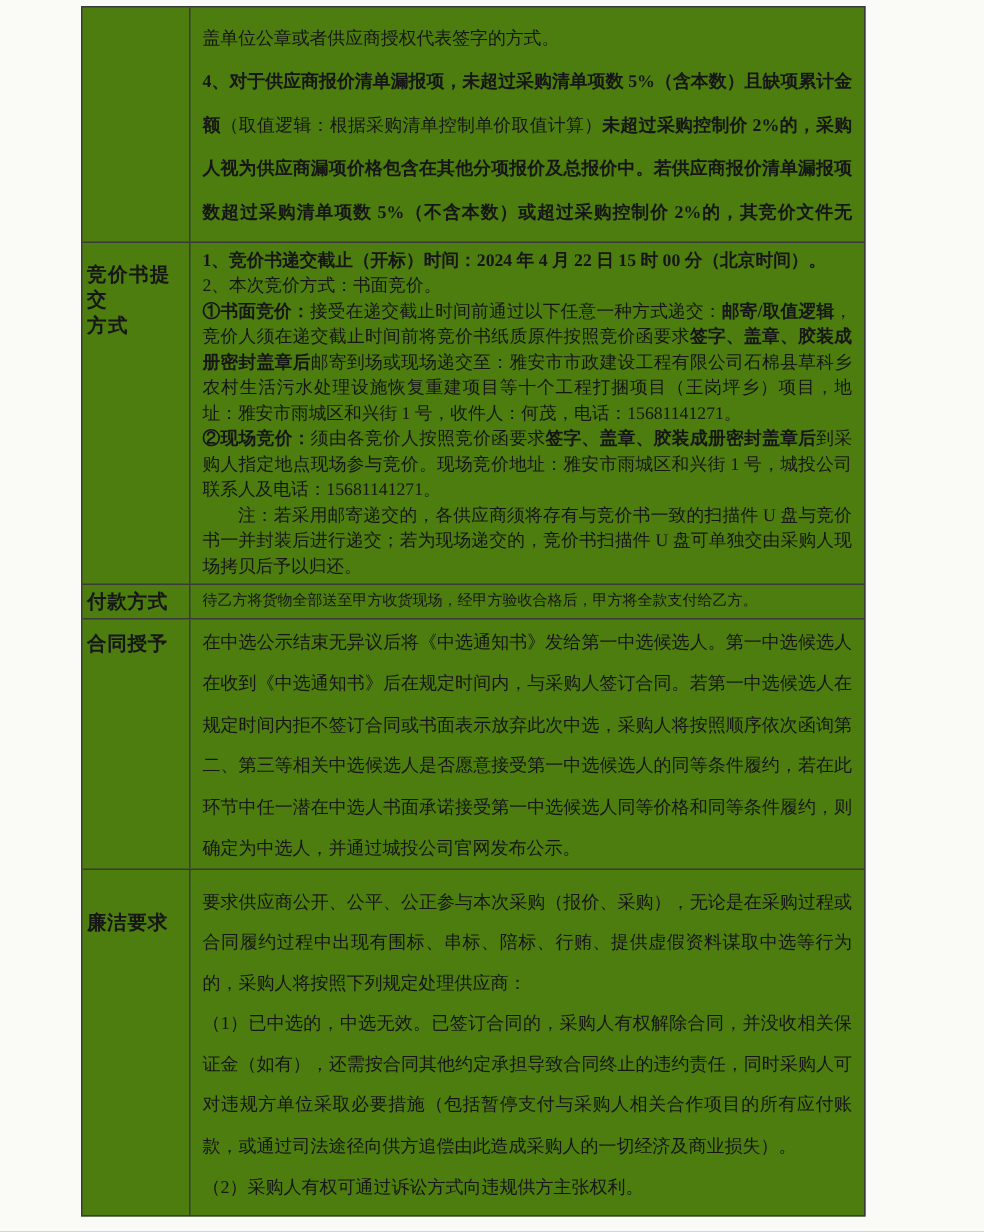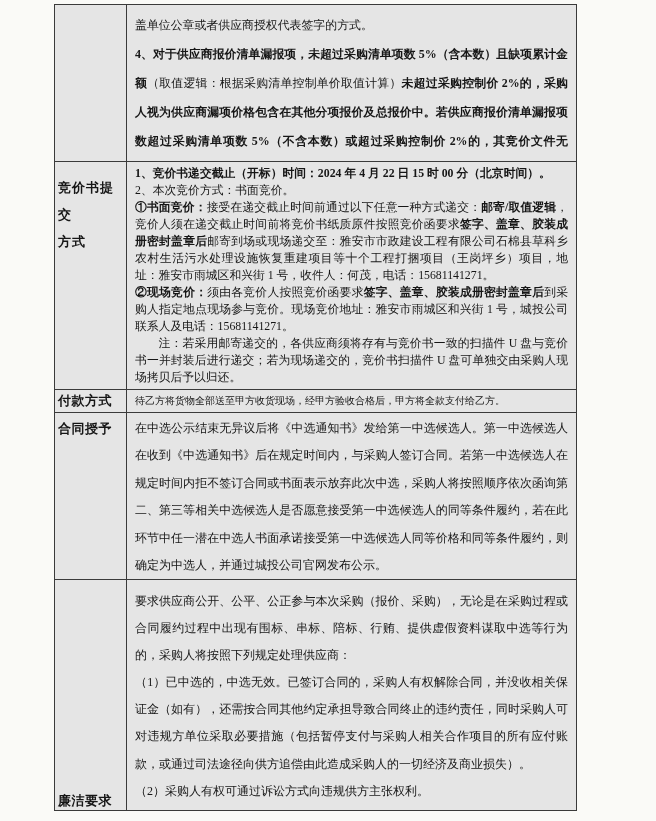--- a/index.html
+++ b/index.html
@@ -7,21 +7,21 @@
     position:relative;
     width:656px;height:821px;
     background:#fafaf7;
     color:#161616;
     font-family:"Liberation Serif","DejaVu Serif",serif;
     overflow:hidden;
   }
   .doc-table{
     position:absolute;left:54px;top:4px;width:521px;
     border:1px solid #3a3a3a;
-    background:#e5e5e5;
+    background:#4d7c0f;
   }
   .row{
     display:grid;
     grid-template-columns:72px 1fr;
     border-bottom:1px solid #3a3a3a;
   }
   .row:last-child{border-bottom:none;}
   .cell{min-width:0;}
   .label{
     border-right:1px solid #3a3a3a;
@@ -41,36 +41,36 @@
   .b{font-weight:bold;}
   .u{text-underline-offset:2px;}
   .indent{text-indent:2em;}
 
   
   .r0{height:156px;}
   .r0 .content{font-size:11.9px;line-height:29px;padding-top:6px;}
 
   
   .r1{height:227px;}
-  .r1 .label{padding-top:12px;line-height:27px;}
+  .r1 .label{padding-top:12px;line-height:17px;}
   .r1 .content{font-size:11.8px;line-height:17px;padding-top:3px;}
 
   
   .r2{height:22px;}
   .r2 .label{display:flex;align-items:center;letter-spacing:0.5px;}
   .r2 .content{font-size:10px;line-height:22px;}
 
   
   .r3{height:166px;}
   .r3 .label{padding-top:7px;letter-spacing:0.5px;}
   .r3 .content{font-size:12px;line-height:27.4px;padding-top:2px;}
 
   
   .r4{height:230px;}
-  .r4 .label{display:flex;align-items:flex-end;padding-top:26px;letter-spacing:0.5px;}
+  .r4 .label{display:flex;align-items:flex-start;padding-top:26px;letter-spacing:0.5px;}
   .r4 .content{font-size:12px;line-height:27.1px;padding-top:8px;}
 </style>
 </head>
 <body>
 
 <div class="page">
   <div class="doc-table">
 
     <div class="row r0">
       <div class="cell label"></div>

